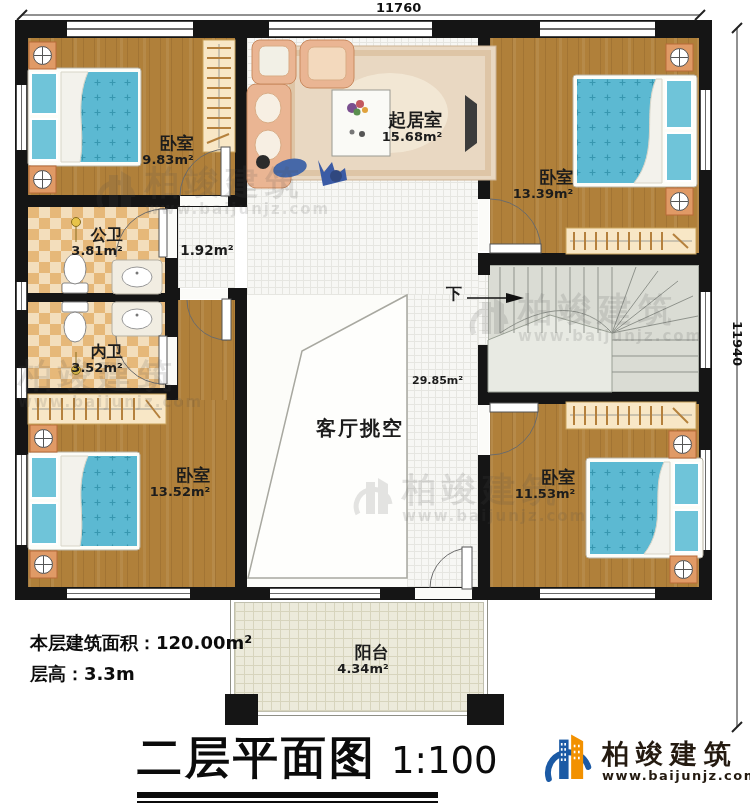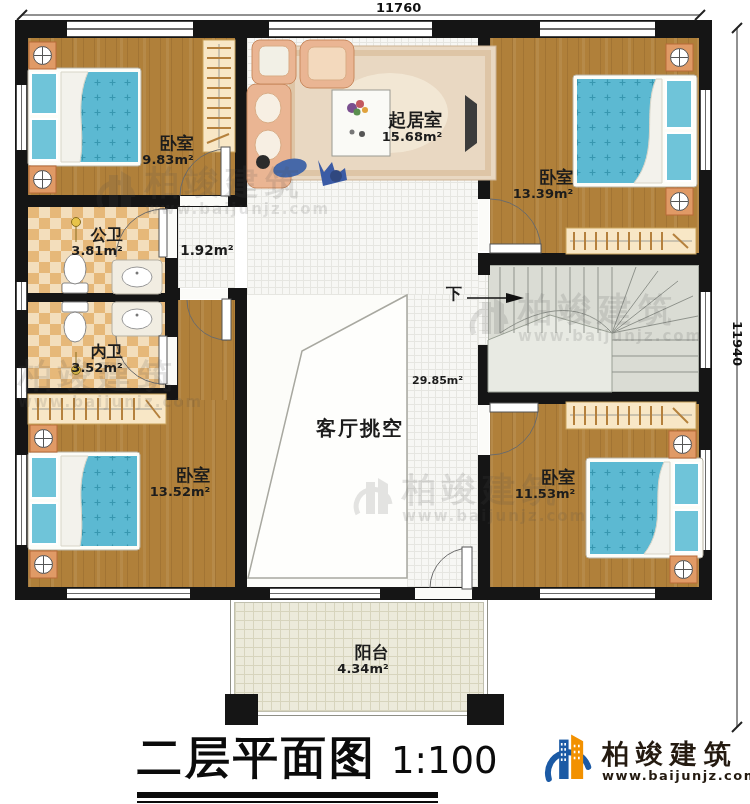--- a/index.html
+++ b/index.html
@@ -448,20 +448,24 @@
   </div>
   <div class="roomlab" style="left:363px;top:643px;">
     <div class="nm">阳台</div>
     <div class="ar">4.34m²</div>
   </div>
   <div class="downlab">下</div>
 
   <div class="dimtext" style="left:338px;top:0px;margin-left:38px;">11760</div>
   <div class="dimtext" style="left:712px;top:336px;width:50px;text-align:center;transform:rotate(90deg);">11940</div>
 
+  <div class="notes">
+    <div>本层建筑面积：120.00m²</div>
+    <div>层高：3.3m</div>
+  </div>
 
   <div class="titleblock">
     <span class="t">二层平面图</span><span class="s">1:100</span>
   </div>
   <div class="abs tline1"></div>
   <div class="abs tline2"></div>
 
   <div class="brand">
     <svg width="52" height="60" viewBox="0 0 60 70">
       <path d="M10,56 A24,24 0 1 1 56,42" stroke="#1b5aa5" stroke-width="7" fill="none" stroke-linecap="round"></path>

